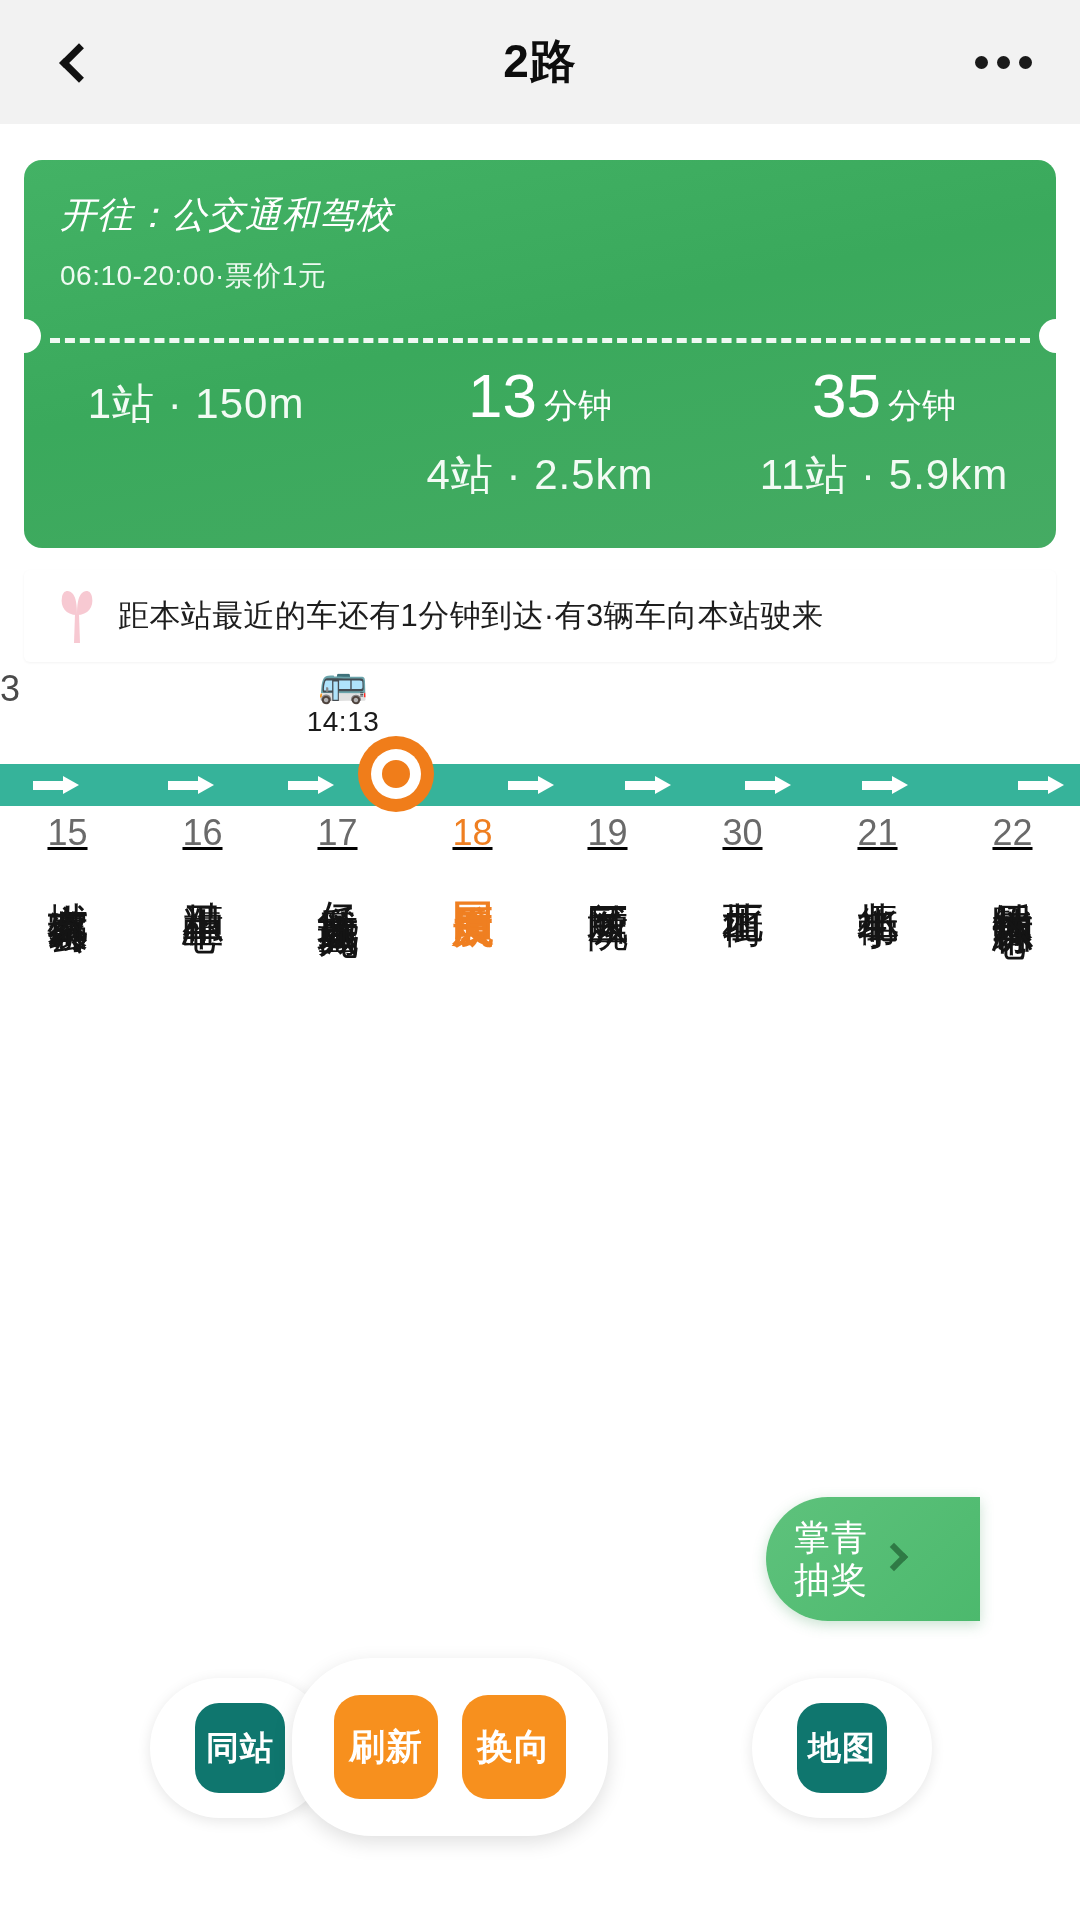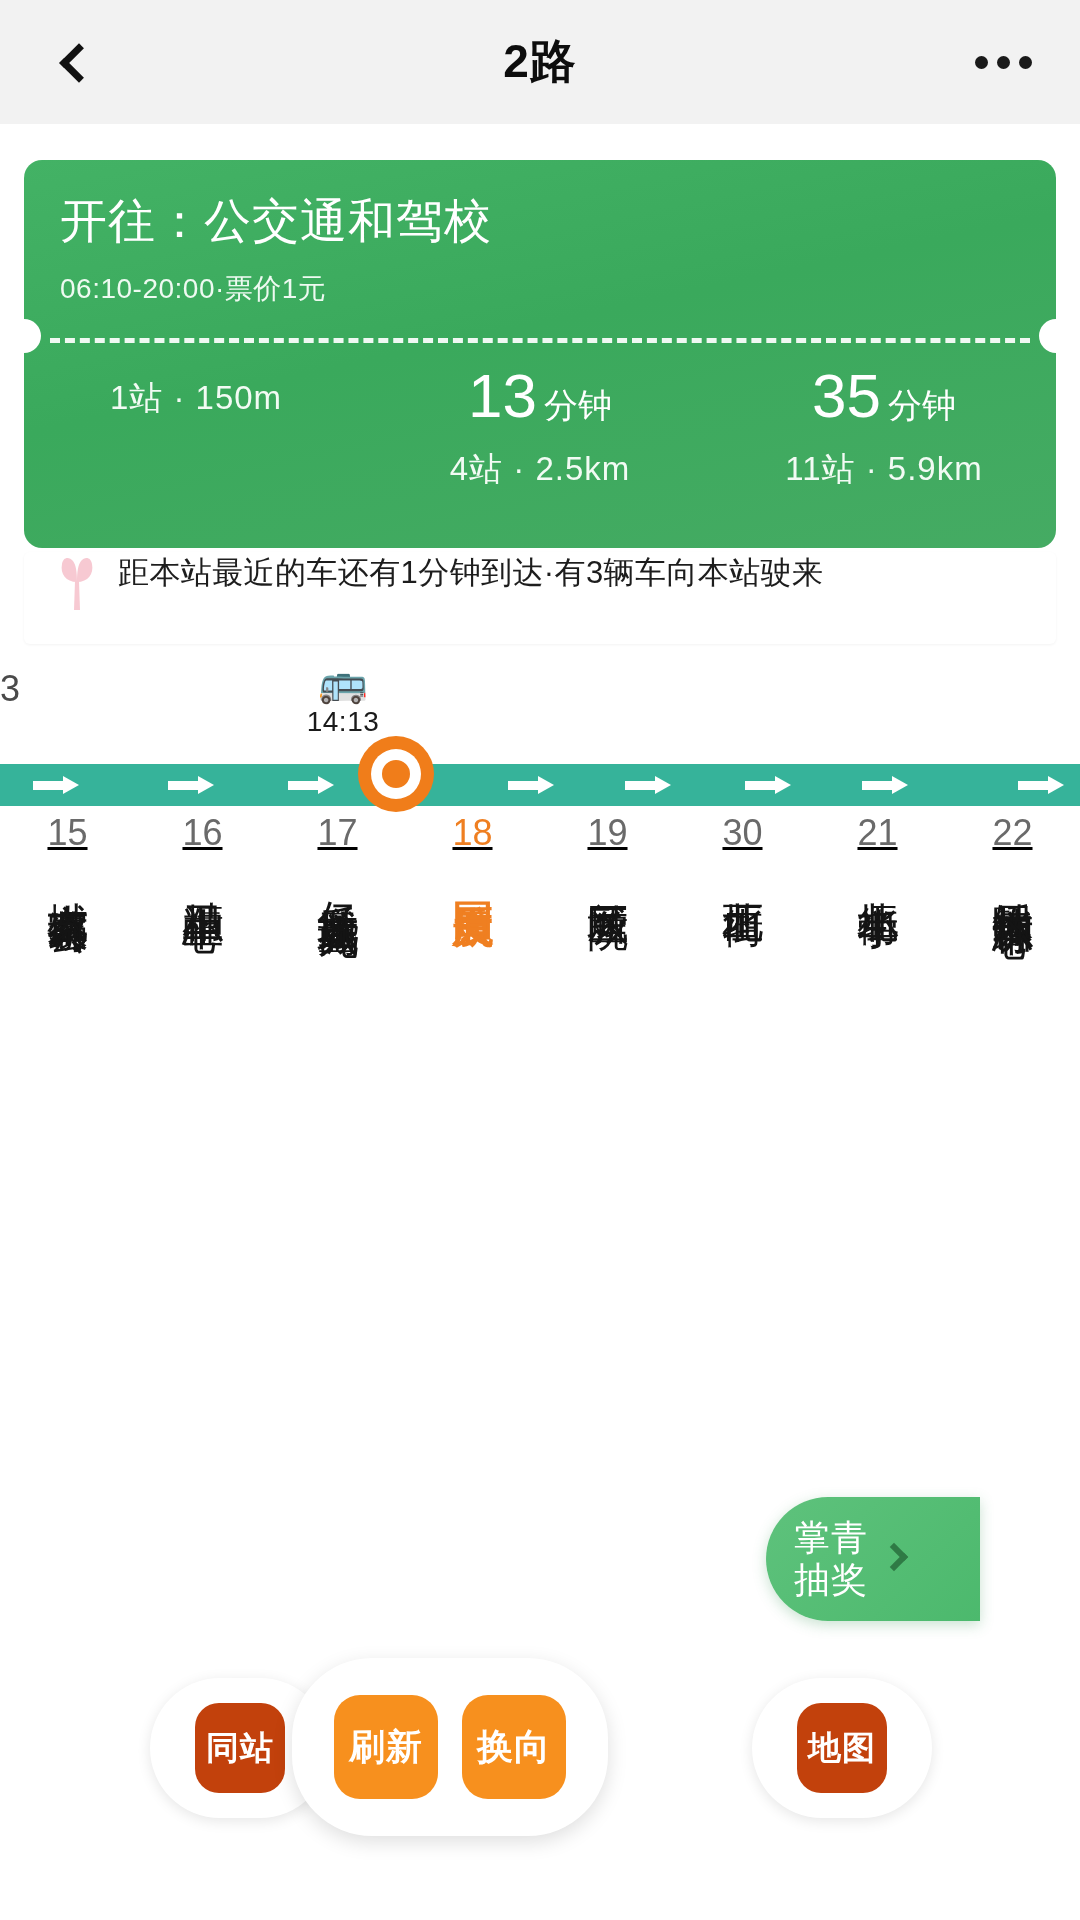--- a/index.html
+++ b/index.html
@@ -28,44 +28,44 @@
     display:flex; align-items:center; justify-content:center; gap:9px; }
   .dot { width:13px; height:13px; border-radius:50%; background:#1a1a1a; }
 
   
   .ticket {
     position:absolute; left:24px; top:160px; width:1032px; height:388px;
     border-radius:18px; overflow:hidden;
     background: linear-gradient(168deg,#43b265 0%,#3aa95c 45%,#45ab63 100%);
   }
   .ticket-top { padding:34px 36px 0 36px; }
-  .dest { font-size:47px; color:#fff; font-weight:500; letter-spacing:1px; line-height:1.15; }
+  .dest { font-size:36px; color:#fff; font-weight:500; letter-spacing:1px; line-height:1.15;font-style:italic; }
   .sched { margin-top:22px; font-size:28px; color:#eefaf1; letter-spacing:0.5px; }
 
   .dash-wrap { position:absolute; left:0; top:176px; width:1032px; height:8px; }
   .dash-line { position:absolute; left:26px; right:26px; top:2px; height:0;
     border-top: 5px dashed rgba(255,255,255,0.92); }
   .notch { position:absolute; top:-17px; width:34px; height:34px; border-radius:50%;
     background:#ffffff; }
   .notch.l { left:-17px; }
   .notch.r { right:-17px; }
 
   .eta-row { position:absolute; left:0; top:200px; width:1032px;
     display:flex; }
   .eta-col { flex:1; text-align:center; }
   .eta-main { white-space:nowrap; }
   .eta-num { font-size:62px; color:#fff; font-weight:400; letter-spacing:0px; }
   .eta-unit { font-size:34px; color:#fff; margin-left:7px; }
-  .eta-sub { margin-top:16px; font-size:33px; color:#f2fbf4; letter-spacing:1px; }
+  .eta-sub { margin-top:16px; font-size:42px; color:#f2fbf4; letter-spacing:1px; }
 
   
   .notice {
-    position:absolute; left:24px; top:552px; width:1032px; height:92px;
+    position:absolute; left:24px; top:570px; width:1032px; height:92px;
     background:#fff; border-radius:6px;
-    display:flex; align-items:flex-start; padding-left:30px;
+    display:flex; align-items:center; padding-left:30px;
     box-shadow:0 1px 3px rgba(0,0,0,0.05);
   }
   .flower-icon { width:46px; height:62px; position:relative; flex:none; margin-right:18px; }
   .notice-text { font-size:31px; color:#1d1d1d; letter-spacing:0.4px; }
 
   
   .timeline-zone { position:absolute; left:0; top:660px; width:1080px; height:620px; }
   .bus-marker { position:absolute; left:300px; top:0px; width:86px; text-align:center; }
   .bus-emoji { font-size:40px; line-height:44px; }
   .bus-time { font-size:28px; color:#1a1a1a; margin-top:2px; letter-spacing:0.5px; }
@@ -114,21 +114,21 @@
   .pill { position:absolute; background:#fff; border-radius:80px;
     display:flex; align-items:center; justify-content:center; }
   .pill.side { width:180px; height:140px; top:20px; box-shadow:0 3px 14px rgba(0,0,0,0.10); }
   .pill.left { left:150px; }
   .pill.right { left:752px; }
   .pill.center { left:292px; top:0px; width:316px; height:178px;
     box-shadow:0 6px 20px rgba(0,0,0,0.13); display:flex; gap:24px; z-index:3; }
   .sq { width:104px; height:104px; border-radius:26px; display:flex;
     align-items:center; justify-content:center; font-size:36px; font-weight:700; color:#fff;
     letter-spacing:1px; }
-  .sq.green { background:#c2410c; width:90px; height:90px; border-radius:24px; font-size:33px; }
+  .sq.green { background:#0f766e; width:90px; height:90px; border-radius:24px; font-size:33px; }
   .sq.orange { background:#f7901e; }
 </style>
 </head>
 <body>
 
 <div id="app">
 
   <div class="header">
     <div class="back-btn">
       <div class="chev-left"></div>

